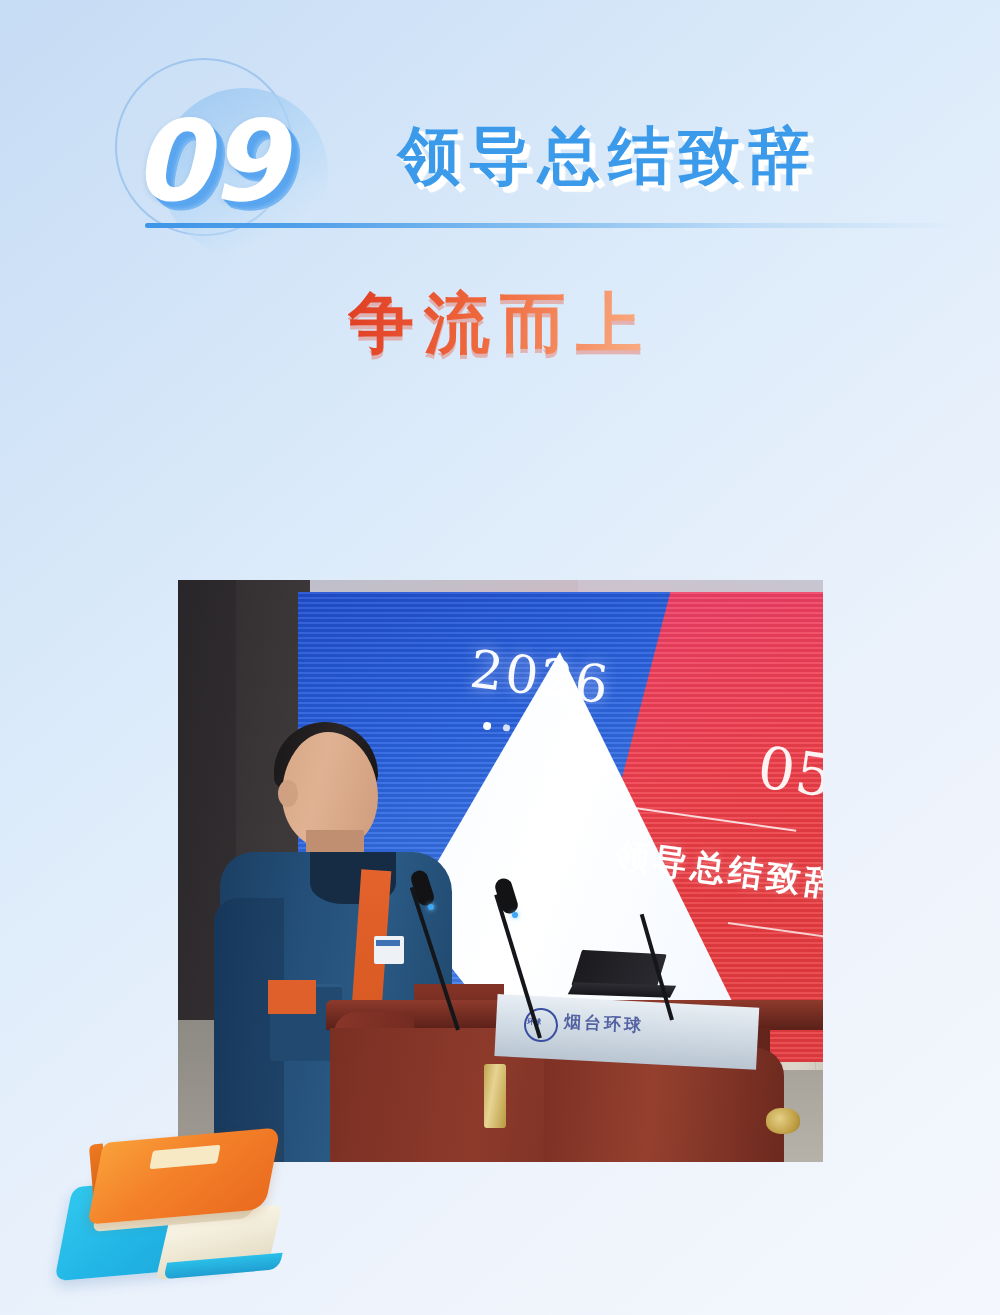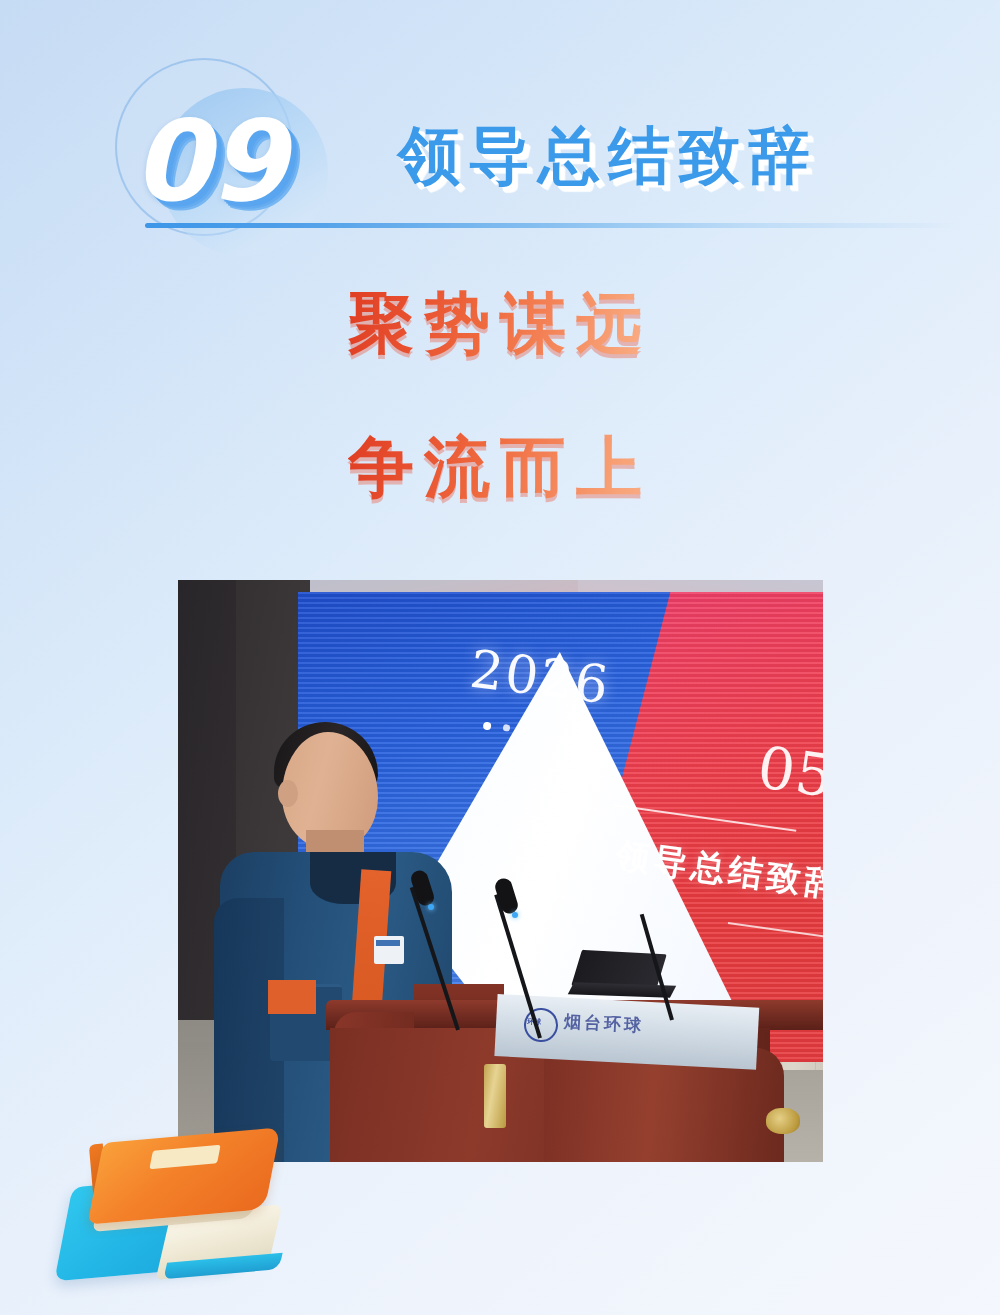--- a/index.html
+++ b/index.html
@@ -704,24 +704,20 @@
   <div class="deco-ring"></div>
   <div class="deco-disc"></div>
 
   <div class="header">
     <div class="header-rule"></div>
     <div class="num-badge">09</div>
     <div class="header-title">领导总结致辞</div>
   </div>
 
   <div class="slogan">
-    <div class="slogan-line slogan-line-1">
-      <span class="slogan-shadow">聚势谋远</span>
-      <span class="slogan-fg">聚势谋远</span>
-    </div>
     <div class="slogan-line slogan-line-2">
       <span class="slogan-shadow">争流而上</span>
       <span class="slogan-fg">争流而上</span>
     </div>
   </div>
 
   <div class="photo-frame">
     <div class="photo">
 
       <div class="ceiling"></div>

